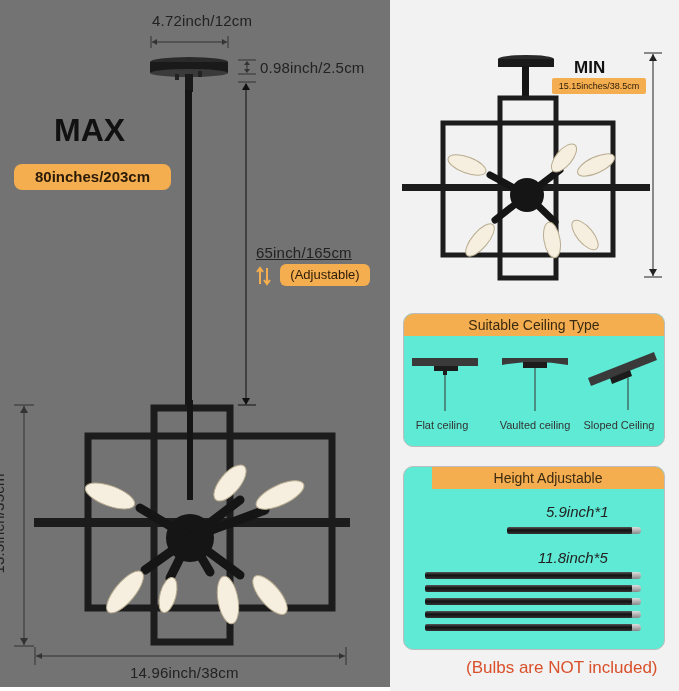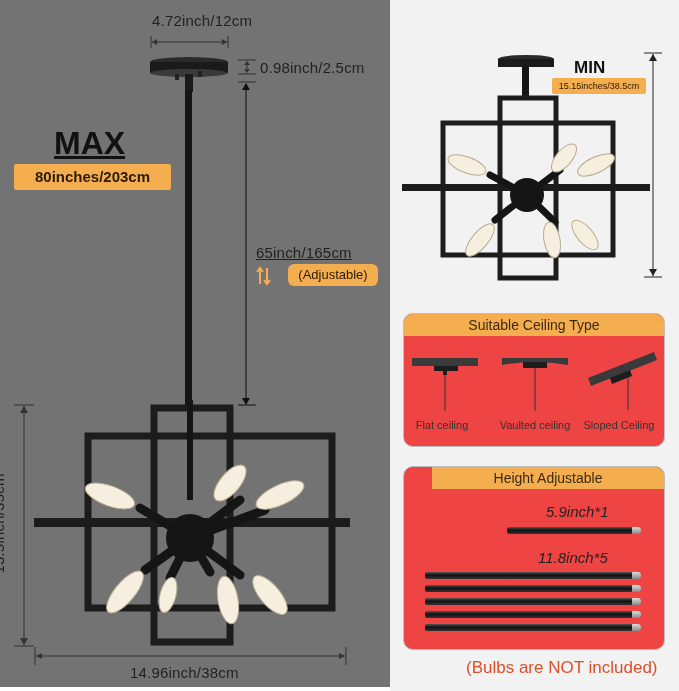--- a/index.html
+++ b/index.html
@@ -2,23 +2,23 @@
 <html><head>
 <meta charset="utf-8">
 <style>
   html,body{margin:0;padding:0;}
   body{width:679px;height:691px;position:relative;overflow:hidden;background:#ffffff;font-family:"Liberation Sans",sans-serif;color:#222;}
   .abs{position:absolute;}
   .left{left:0;top:0;width:390px;height:687px;background:#737373;}
   .right{left:390px;top:0;width:289px;height:691px;background:#f2f2f2;}
   .dim-text{font-size:15px;color:#222;letter-spacing:0.2px;white-space:nowrap;}
   .max-title{font-size:32px;font-weight:bold;color:#111;}
-  .pill{background:#f4ae4f;border-radius:2px;color:#2a1a08;text-align:center;white-space:nowrap;}
+  .pill{background:#f4ae4f;border-radius:8px;color:#2a1a08;text-align:center;white-space:nowrap;}
   .min-title{font-size:17px;font-weight:bold;color:#111;}
-  .card{background:#ef4444;border:1px solid #bdbdbd;border-radius:10px;overflow:hidden;}
+  .card{background:#5eead4;border:1px solid #bdbdbd;border-radius:10px;overflow:hidden;}
   .card-head{background:#f4ae4f;color:#3a2a12;text-align:center;font-size:14px;}
   .ceil-label{font-size:11px;color:#333;text-align:center;white-space:nowrap;}
   .rod{height:7px;background:linear-gradient(#555 0%,#111 45%,#333 100%);border-radius:2px;}
   .rod::after{content:"";position:absolute;right:-8px;top:0;width:9px;height:7px;border-radius:0 4px 4px 0;background:linear-gradient(#ddd,#888);}
   .rod-label{font-size:15px;color:#222;white-space:nowrap;font-style:italic;}
   .note{font-size:17px;color:#d9502a;white-space:nowrap;}
 </style>
 </head>
 <body>
 
@@ -45,37 +45,37 @@
   <svg class="abs" style="left:236px;top:56px;" width="22" height="30">
     <line x1="2" y1="4" x2="20" y2="4" stroke="#333"></line>
     <line x1="2" y1="18" x2="20" y2="18" stroke="#333"></line>
     <line x1="2" y1="26" x2="20" y2="26" stroke="#333"></line>
     <line x1="11" y1="6" x2="11" y2="16" stroke="#333"></line>
     <polygon points="11,5 8,9 14,9" fill="#333"></polygon>
     <polygon points="11,17 8,13 14,13" fill="#333"></polygon>
   </svg>
   <div class="abs dim-text" style="left:260px;top:59px;">0.98inch/2.5cm</div>
 
-  <div class="abs max-title" style="left:54px;top:125px;text-decoration:underline;">MAX</div>
+  <div class="abs max-title" style="left:54px;top:112px;">MAX</div>
   <div class="abs pill" style="left:14px;top:164px;width:157px;height:26px;line-height:26px;font-size:15px;font-weight:bold;">80inches/203cm</div>
 
   <div class="abs" style="left:185px;top:90px;width:7px;height:318px;background:#151515;"></div>
 
   <svg class="abs" style="left:234px;top:78px;" width="24" height="330">
     <line x1="12" y1="6" x2="12" y2="326" stroke="#111" stroke-width="1"></line>
     <polygon points="12,5 8,12 16,12" fill="#111"></polygon>
     <polygon points="12,327 8,320 16,320" fill="#111"></polygon>
     <line x1="4" y1="327" x2="22" y2="327" stroke="#111"></line>
   </svg>
   <div class="abs dim-text" style="left:256px;top:244px;text-decoration:underline;">65inch/165cm</div>
   <svg class="abs" style="left:256px;top:266px;" width="16" height="20">
     <path d="M4 18 V3 M1 6 L4 2 L7 6" stroke="#f4ae4f" stroke-width="2" fill="none"></path>
     <path d="M11 2 V17 M8 14 L11 18 L14 14" stroke="#f4ae4f" stroke-width="2" fill="none"></path>
   </svg>
-  <div class="abs pill" style="left:288px;top:264px;width:90px;height:22px;line-height:22px;font-size:13px;border-radius:6px;">(Adjustable)</div>
+  <div class="abs pill" style="left:280px;top:264px;width:90px;height:22px;line-height:22px;font-size:13px;border-radius:6px;">(Adjustable)</div>
 
   <svg class="abs" style="left:12px;top:400px;" width="24" height="250">
     <line x1="2" y1="5" x2="22" y2="5" stroke="#333"></line>
     <line x1="2" y1="246" x2="22" y2="246" stroke="#333"></line>
     <line x1="12" y1="6" x2="12" y2="245" stroke="#333"></line>
     <polygon points="12,6 8,13 16,13" fill="#333"></polygon>
     <polygon points="12,245 8,238 16,238" fill="#333"></polygon>
   </svg>
   <div class="abs dim-text" style="left:-52px;top:515px;transform:rotate(-90deg);">13.5inch/35cm</div>
 

